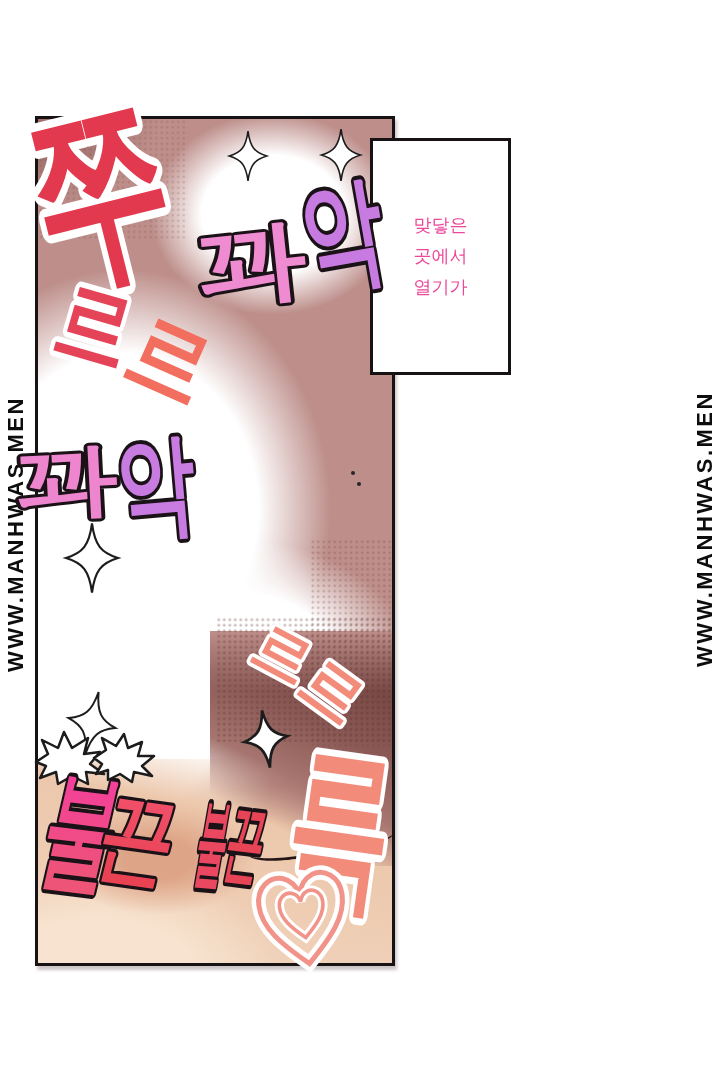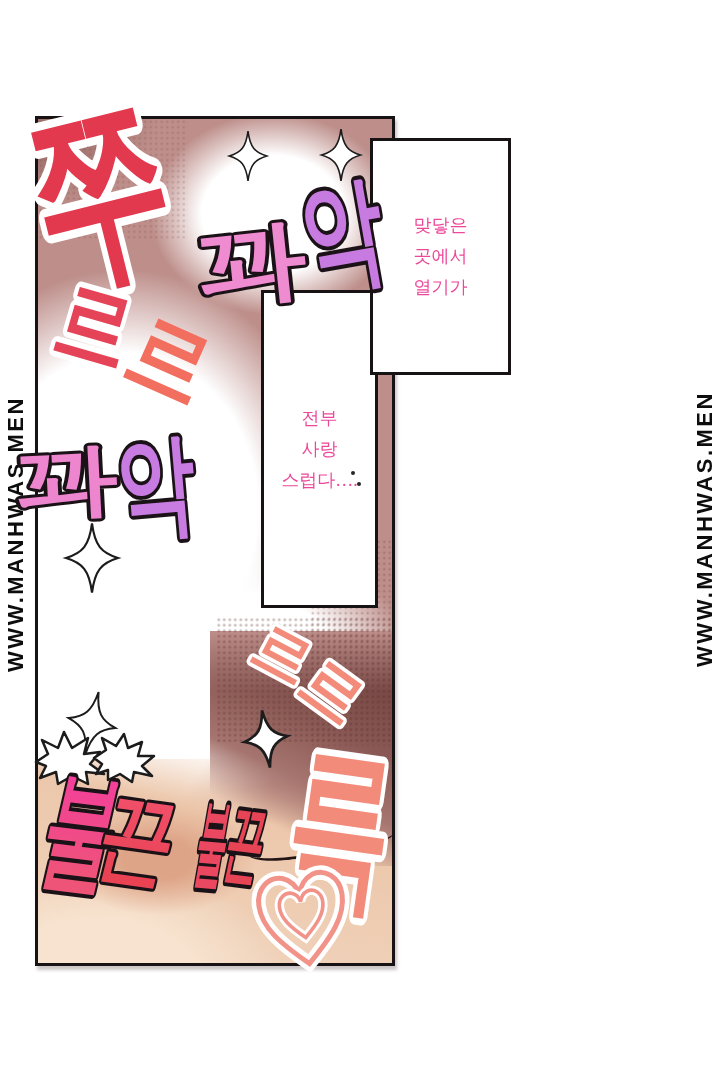--- a/index.html
+++ b/index.html
@@ -86,25 +86,20 @@
   <div class="panel">
     <div class="p-glow"></div>
     <div class="p-skin"></div>
     <div class="p-dark"></div>
     <div class="p-contour"></div>
     <div class="dots dots-a"></div>
     <div class="dots dots-b"></div>
     <div class="dots dots-c"></div>
   </div>
 
-  <div class="sbox sbox-2">
-    <div class="dlg">전부</div>
-    <div class="dlg">사랑</div>
-    <div class="dlg">스럽다….</div>
-  </div>
   <div class="sbox sbox-1">
     <div class="dlg">맞닿은</div>
     <div class="dlg">곳에서</div>
     <div class="dlg">열기가</div>
   </div>
 
   <svg class="spark" style="left:222px;top:124px;width:52px;height:64px" viewBox="0 0 100 100">
       <path d="M50 2 C54 33 63 43 86 50 C63 57 54 67 50 98 C46 67 37 57 14 50 C37 43 46 33 50 2 Z"></path>
     </svg>
   <svg class="spark" style="left:314px;top:120px;width:54px;height:70px" viewBox="0 0 100 100">

